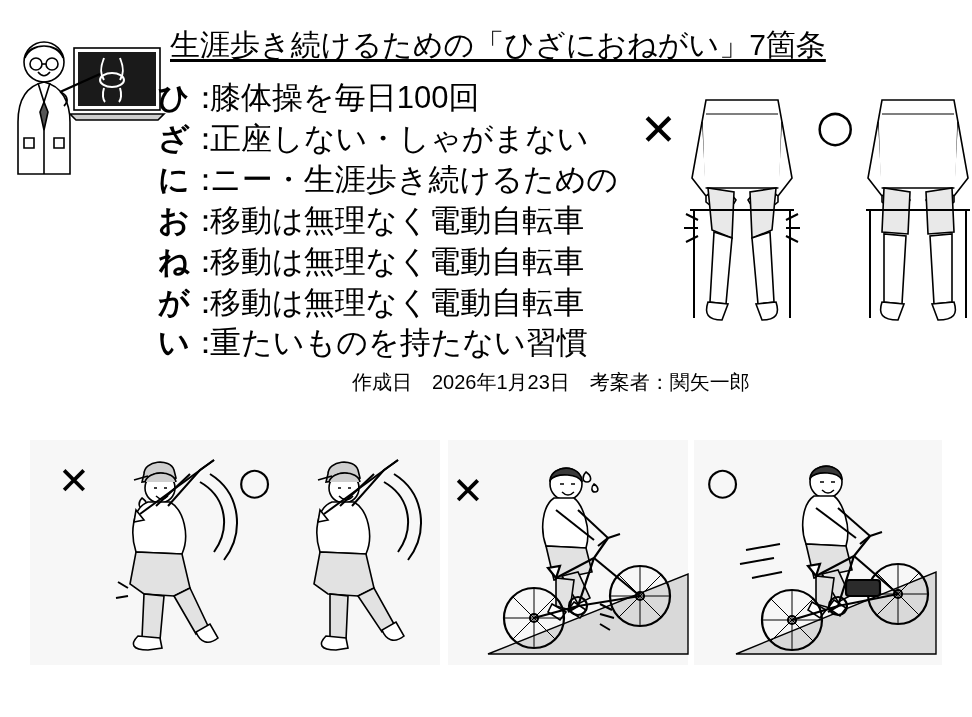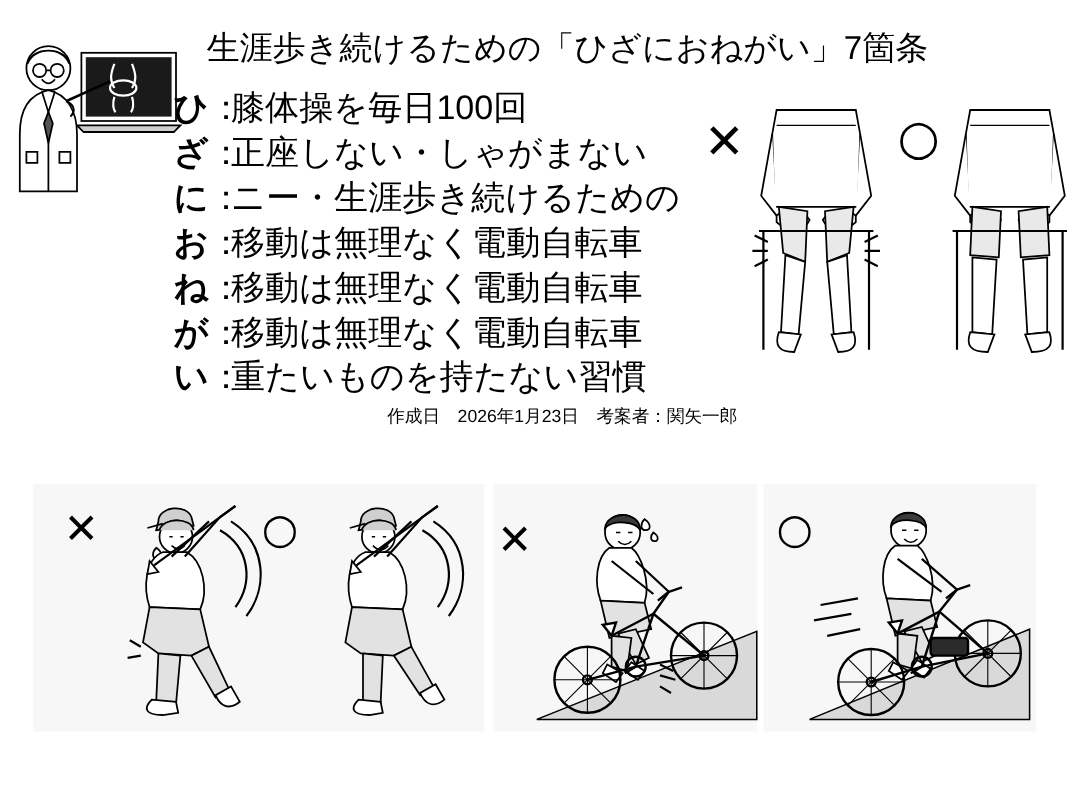--- a/index.html
+++ b/index.html
@@ -12,26 +12,27 @@
     height: 717px;
     position: relative;
     font-family: "Liberation Sans", sans-serif;
     color: #000000;
     overflow: hidden;
   }
 
   
   #title {
     position: absolute;
-    left: 188px;
+    left: 170px;
     top: 28px;
     width: 780px;
     font-size: 30px;
     line-height: 1.15;
     font-weight: normal;
+    text-decoration: underline;
     text-underline-offset: 4px;
     white-space: nowrap;
   }
 
   
   #doctor {
     position: absolute;
     left: 8px;
     top: 22px;
     width: 160px;
@@ -63,21 +64,21 @@
   }
   .rule-text {
     flex: 1 1 auto;
   }
 
   
   #credit {
     position: absolute;
     left: 352px;
     top: 369px;
-    font-size: 16px;
+    font-size: 20px;
     white-space: nowrap;
   }
 
   
   .mark {
     position: absolute;
     font-size: 38px;
     line-height: 1;
     font-family: "DejaVu Sans", sans-serif;
   }

